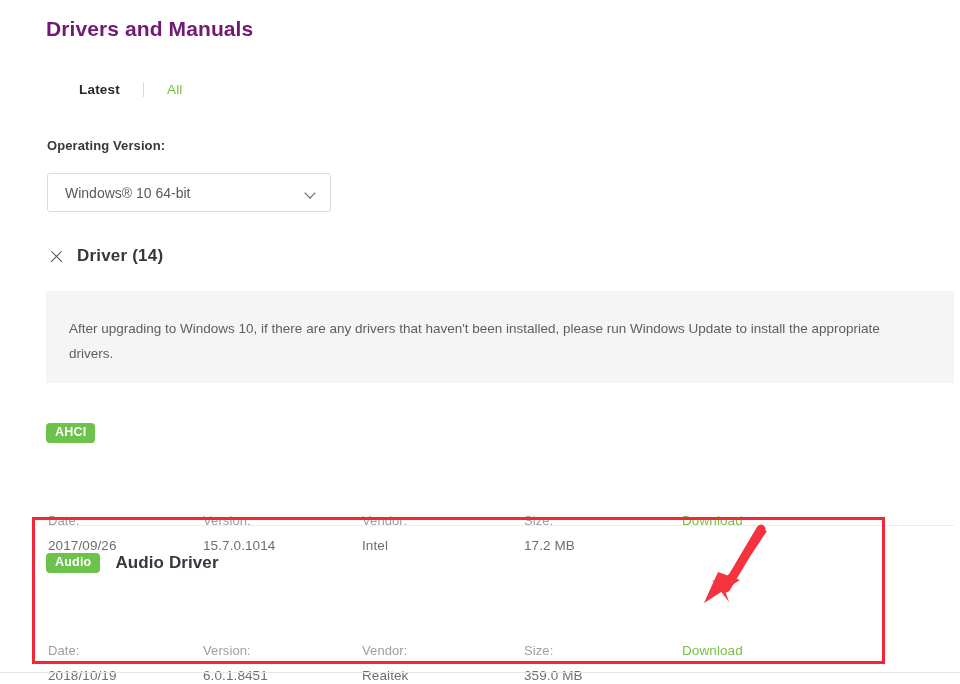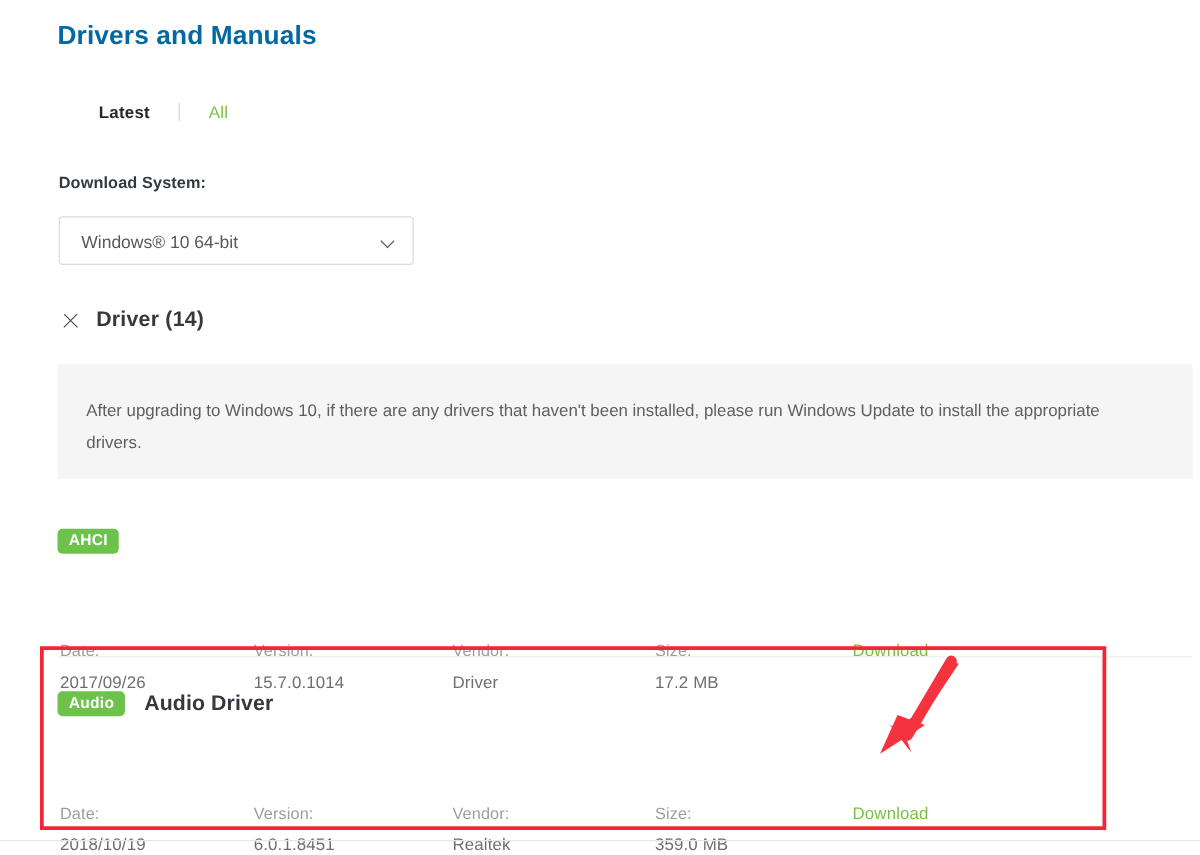--- a/index.html
+++ b/index.html
@@ -23,21 +23,21 @@
     box-sizing: border-box;
   }
 
   
   .page-title {
     position: absolute;
     left: 46px;
     top: 17px;
     font-size: 21px;
     font-weight: bold;
-    color: #0369a1;
+    color: #701a75;
     letter-spacing: 0.1px;
   }
 
   
   .tabs {
     position: absolute;
     left: 67px;
     top: 82px;
     display: flex;
     align-items: center;
@@ -269,21 +269,21 @@
 <div class="page">
 
   <div class="page-title">Drivers and Manuals</div>
 
   <div class="tabs">
     <div class="tab active">Latest</div>
     <div class="tab-sep"></div>
     <div class="tab link">All</div>
   </div>
 
-  <div class="os-label">Download System:</div>
+  <div class="os-label">Operating Version:</div>
   <div class="os-select">
     <span class="value">Windows® 10 64-bit</span>
     <span class="chevron"></span>
   </div>
 
   <div class="section-header">
     <span class="close-x"></span>
     <span class="section-title">Driver (14)</span>
   </div>
 
@@ -299,21 +299,21 @@
       <div class="meta-col c-date">
         <div class="meta-label">Date:</div>
         <div class="meta-value">2017/09/26</div>
       </div>
       <div class="meta-col c-version">
         <div class="meta-label">Version:</div>
         <div class="meta-value">15.7.0.1014</div>
       </div>
       <div class="meta-col c-vendor">
         <div class="meta-label">Vendor:</div>
-        <div class="meta-value">Driver</div>
+        <div class="meta-value">Intel</div>
       </div>
       <div class="meta-col c-size">
         <div class="meta-label">Size:</div>
         <div class="meta-value">17.2 MB</div>
       </div>
       <div class="meta-col c-download">
         <div class="download-link">Download</div>
       </div>
     </div>
   </div>

